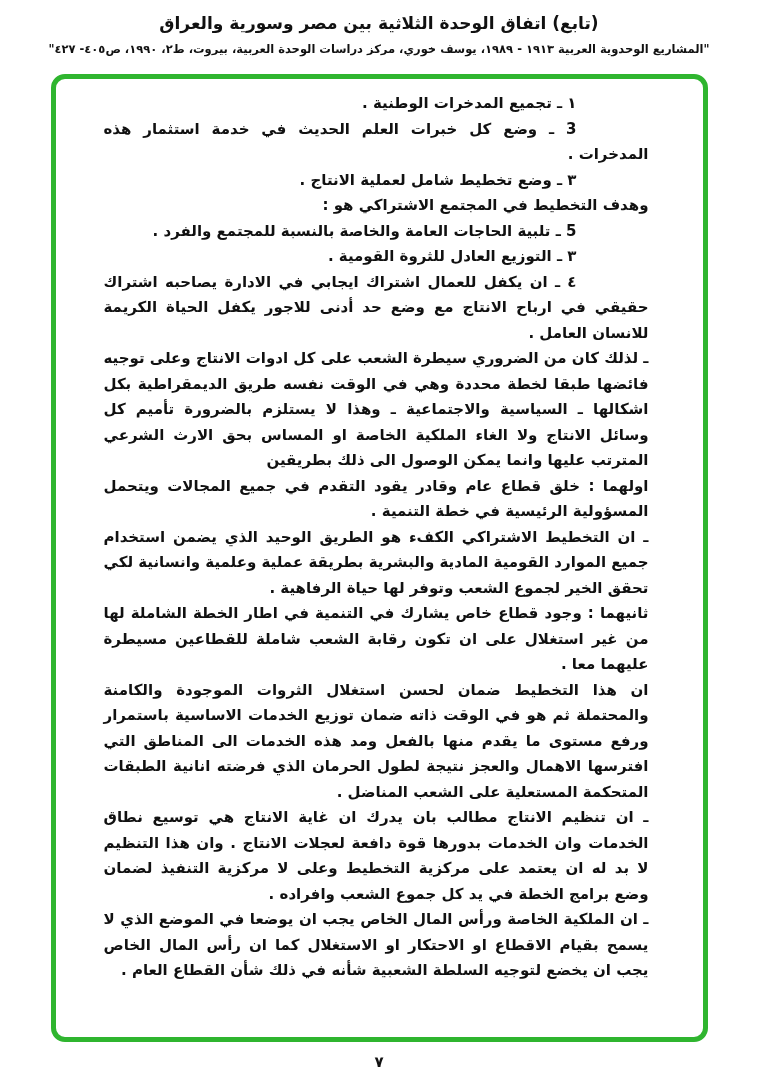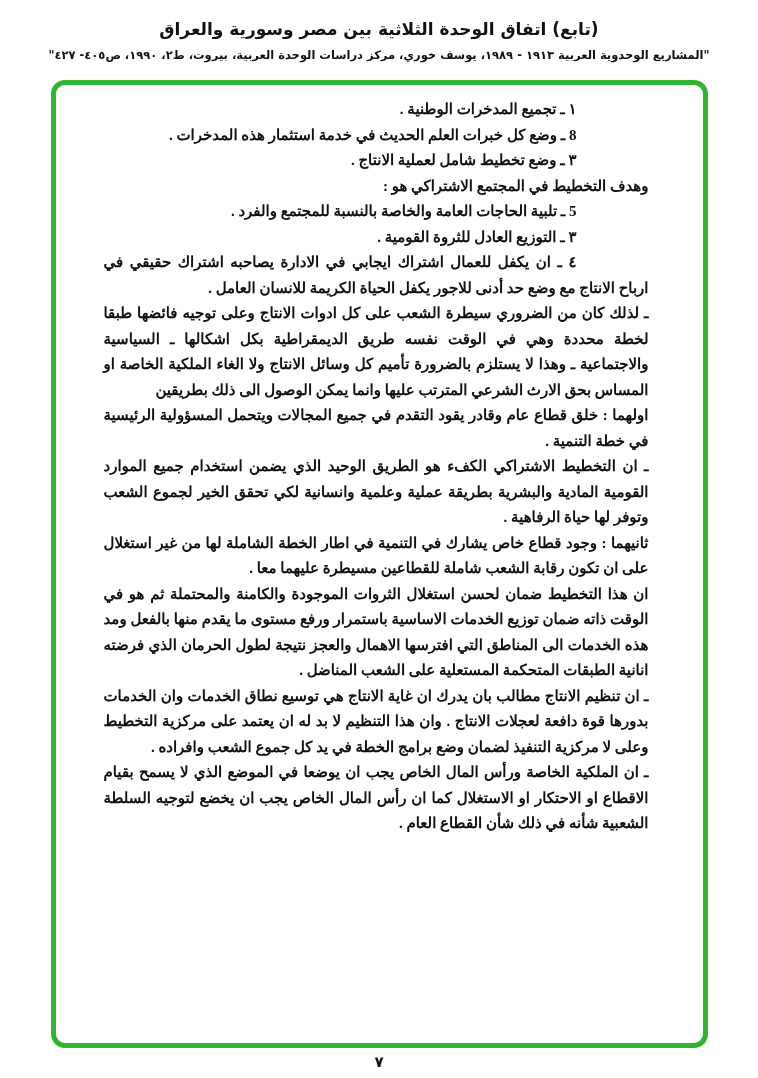--- a/index.html
+++ b/index.html
@@ -14,21 +14,21 @@
   .page {
     position: relative;
     width: 758px;
     height: 1078px;
     overflow: hidden;
     background: #ffffff;
     direction: rtl;
   }
   .doc-header {
     text-align: center;
-    padding-top: 19px;
+    padding-top: 13px;
   }
   .title {
     margin: 0;
     font-size: 17px;
     font-weight: bold;
     letter-spacing: 0.2px;
   }
   .source {
     margin-top: 9px;
     font-size: 11.5px;
@@ -36,21 +36,20 @@
   }
   .frame {
     width: 657px;
     height: 968px;
     margin: 18px auto 0 auto;
     border: 5px solid #2fb52f;
     border-radius: 14px;
     padding: 12px 54px 12px 48px;
     overflow: hidden;
     direction: rtl;
-    font-family: Liberation Serif, serif;
   }
   .frame p {
     margin: 0;
     font-size: 15px;
     line-height: 25.5px;
     font-weight: bold;
     text-align: justify;
   }
   .item { text-indent: 72px; }
   .page-number {
@@ -68,21 +67,21 @@
 
 <div class="page">
 
   <header class="doc-header">
     <h1 class="title">(تابع) اتفاق الوحدة الثلاثية بين مصر وسورية والعراق</h1>
     <div class="source">"المشاريع الوحدوية العربية ١٩١٣ - ١٩٨٩، يوسف خوري، مركز دراسات الوحدة العربية، بيروت، ط٢، ١٩٩٠، ص٤٠٥- ٤٢٧"</div>
   </header>
 
   <main class="frame">
     <p class="item">١ ـ تجميع المدخرات الوطنية .</p>
-    <p class="item">8 ـ وضع كل خبرات العلم الحديث في خدمة استثمار هذه المدخرات .</p>
+    <p class="item">3 ـ وضع كل خبرات العلم الحديث في خدمة استثمار هذه المدخرات .</p>
     <p class="item">٣ ـ وضع تخطيط شامل لعملية الانتاج .</p>
     <p class="para">وهدف التخطيط في المجتمع الاشتراكي هو :</p>
     <p class="item">5 ـ تلبية الحاجات العامة والخاصة بالنسبة للمجتمع والفرد .</p>
     <p class="item">٣ ـ التوزيع العادل للثروة القومية .</p>
     <p class="item">٤ ـ ان يكفل للعمال اشتراك ايجابي في الادارة يصاحبه اشتراك حقيقي في ارباح الانتاج مع وضع حد أدنى للاجور يكفل الحياة الكريمة للانسان العامل .</p>
     <p class="para">ـ لذلك كان من الضروري سيطرة الشعب على كل ادوات الانتاج وعلى توجيه فائضها طبقا لخطة محددة وهي في الوقت نفسه طريق الديمقراطية بكل اشكالها ـ السياسية والاجتماعية ـ وهذا لا يستلزم بالضرورة تأميم كل وسائل الانتاج ولا الغاء الملكية الخاصة او المساس بحق الارث الشرعي المترتب عليها وانما يمكن الوصول الى ذلك بطريقين</p>
     <p class="para">اولهما : خلق قطاع عام وقادر يقود التقدم في جميع المجالات ويتحمل المسؤولية الرئيسية في خطة التنمية .</p>
     <p class="para">ـ ان التخطيط الاشتراكي الكفء هو الطريق الوحيد الذي يضمن استخدام جميع الموارد القومية المادية والبشرية بطريقة عملية وعلمية وانسانية لكي تحقق الخير لجموع الشعب وتوفر لها حياة الرفاهية .</p>
     <p class="para">ثانيهما : وجود قطاع خاص يشارك في التنمية في اطار الخطة الشاملة لها من غير استغلال على ان تكون رقابة الشعب شاملة للقطاعين مسيطرة عليهما معا .</p>
     <p class="para">ان هذا التخطيط ضمان لحسن استغلال الثروات الموجودة والكامنة والمحتملة ثم هو في الوقت ذاته ضمان توزيع الخدمات الاساسية باستمرار ورفع مستوى ما يقدم منها بالفعل ومد هذه الخدمات الى المناطق التي افترسها الاهمال والعجز نتيجة لطول الحرمان الذي فرضته انانية الطبقات المتحكمة المستعلية على الشعب المناضل .</p>

